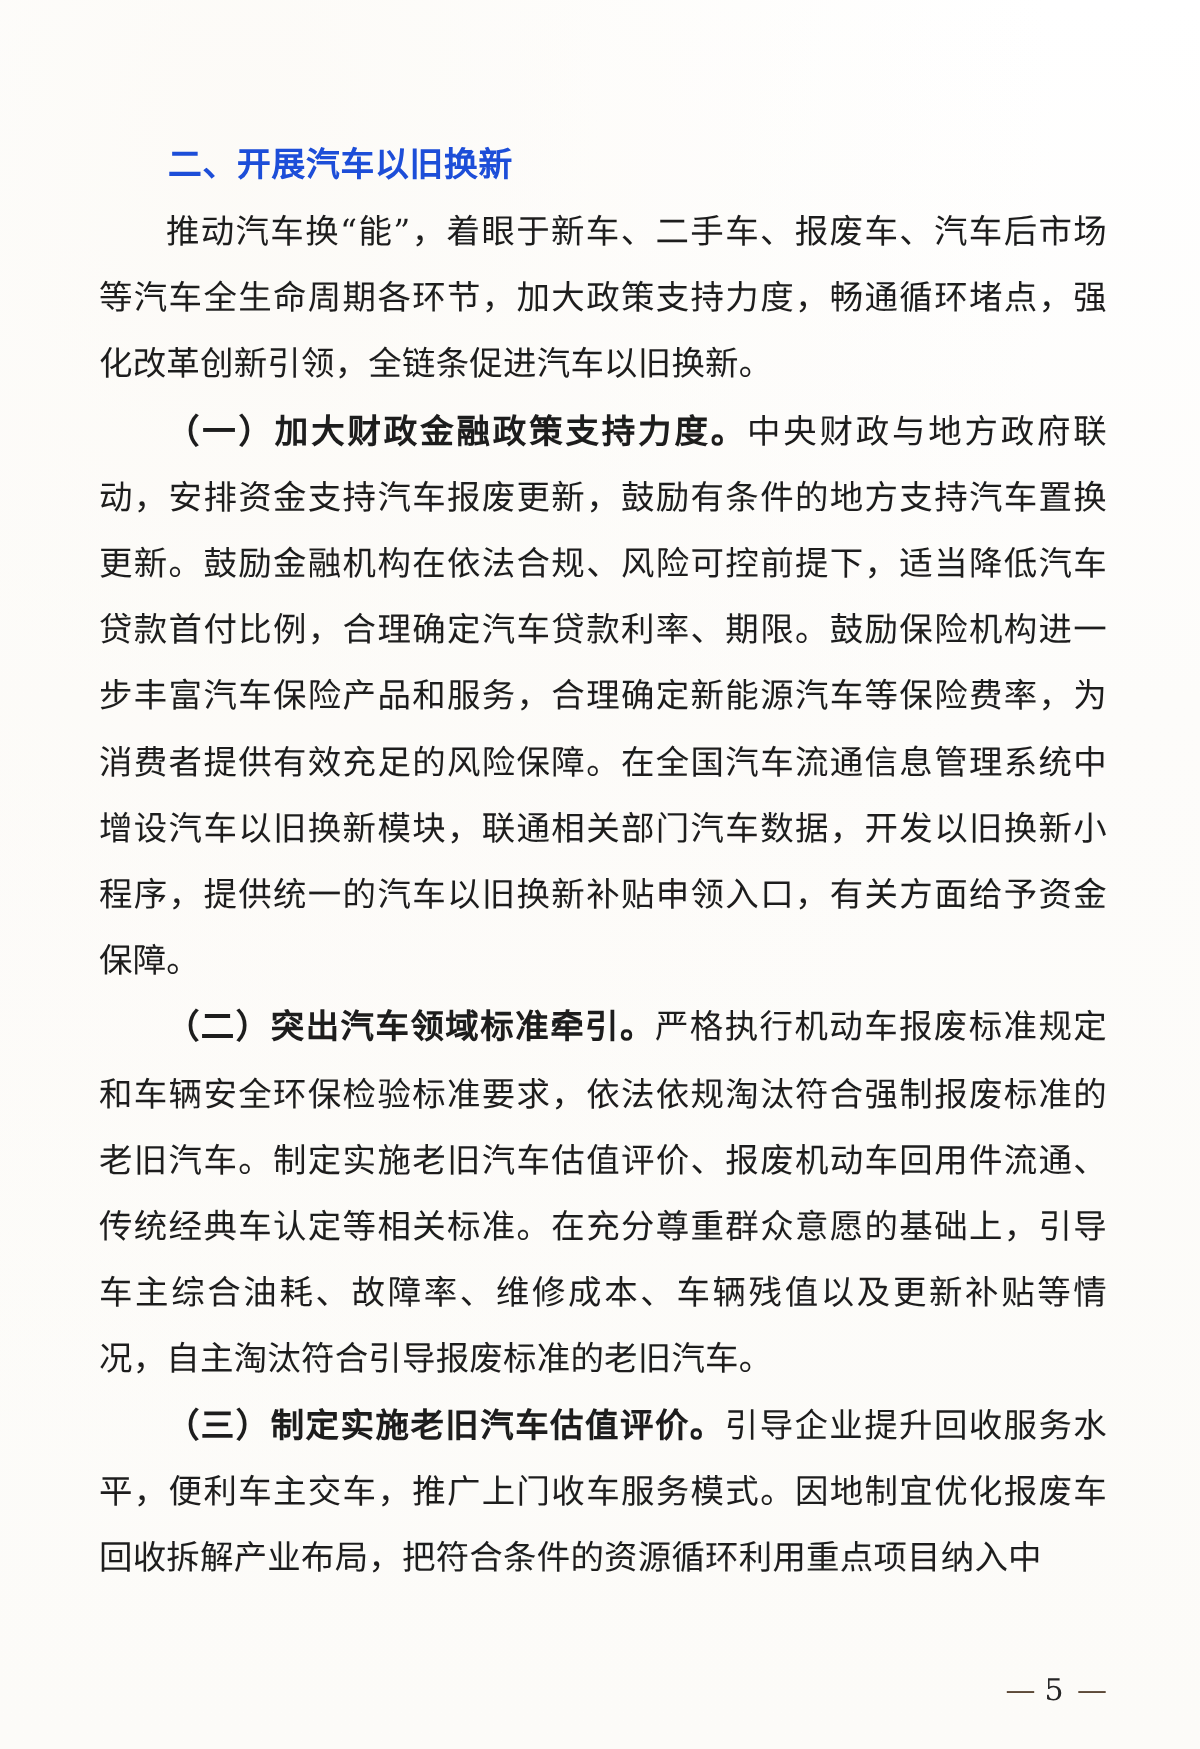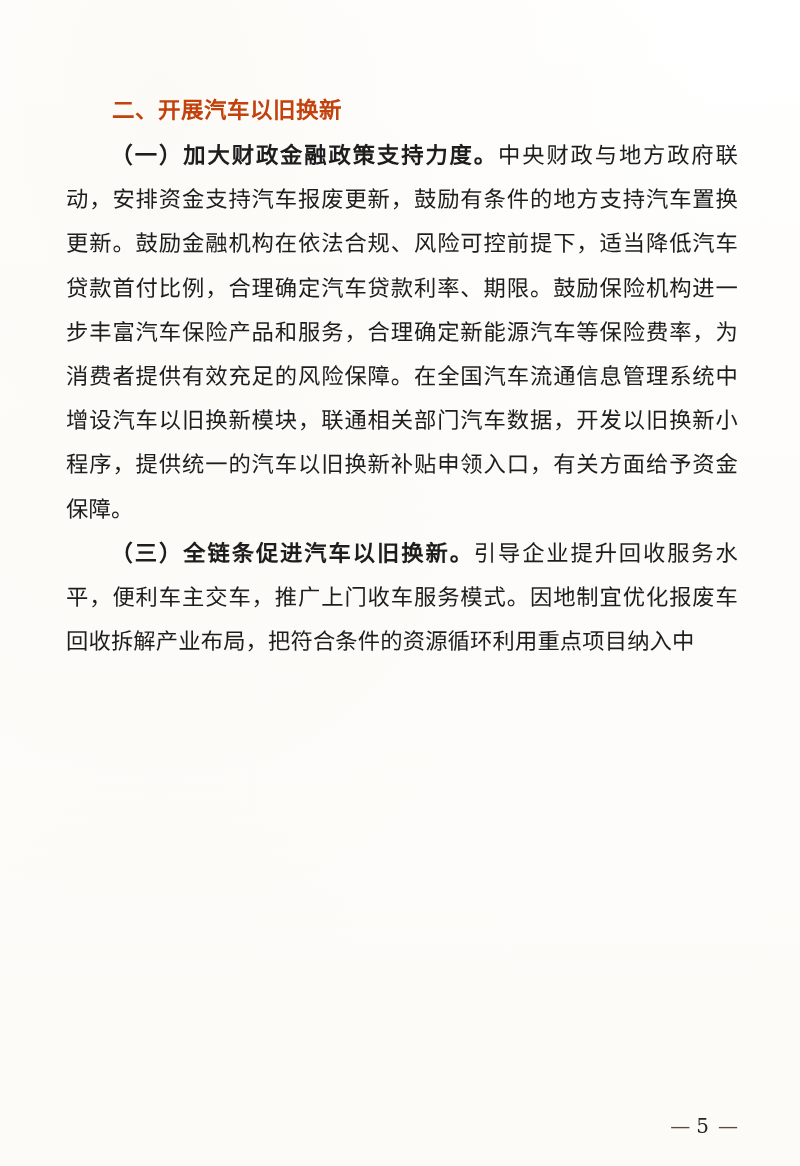--- a/index.html
+++ b/index.html
@@ -35,21 +35,21 @@
     padding: 88px 62px 0 66px;
     box-sizing: border-box;
   }
 
   
   .section-heading {
     font-family: "DejaVu Sans", "Liberation Sans", sans-serif;
     font-weight: 700;
     font-size: 22.5px;
     line-height: 44px;
-    color: #c2410c;
+    color: #1d4ed8;
     letter-spacing: 0.5px;
     text-indent: 46px;
     margin: 0 0 1px 0;
     white-space: nowrap;
   }
 
   
   .para {
     font-family: "DejaVu Serif", "Liberation Serif", serif;
     font-size: 22.3px;
@@ -93,25 +93,27 @@
 </style>
 </head>
 <body>
 
 <div class="page">
 
   <div class="content">
 
     <h2 class="section-heading">二、开展汽车以旧换新</h2>
 
+    <p class="para">推动汽车换“能”，着眼于新车、二手车、报废车、汽车后市场等汽车全生命周期各环节，加大政策支持力度，畅通循环堵点，强化改革创新引领，全链条促进汽车以旧换新。</p>
 
     <p class="para"><span class="lead">（一）加大财政金融政策支持力度。</span><span>中央财政与地方政府联动，安排资金支持汽车报废更新，鼓励有条件的地方支持汽车置换更新。鼓励金融机构在依法合规、风险可控前提下，适当降低汽车贷款首付比例，合理确定汽车贷款利率、期限。鼓励保险机构进一步丰富汽车保险产品和服务，合理确定新能源汽车等保险费率，为消费者提供有效充足的风险保障。在全国汽车流通信息管理系统中增设汽车以旧换新模块，联通相关部门汽车数据，开发以旧换新小程序，提供统一的汽车以旧换新补贴申领入口，有关方面给予资金保障。</span></p>
 
+    <p class="para"><span class="lead">（二）突出汽车领域标准牵引。</span><span>严格执行机动车报废标准规定和车辆安全环保检验标准要求，依法依规淘汰符合强制报废标准的老旧汽车。制定实施老旧汽车估值评价、报废机动车回用件流通、传统经典车认定等相关标准。在充分尊重群众意愿的基础上，引导车主综合油耗、故障率、维修成本、车辆残值以及更新补贴等情况，自主淘汰符合引导报废标准的老旧汽车。</span></p>
 
-    <p class="para"><span class="lead">（三）全链条促进汽车以旧换新。</span><span>引导企业提升回收服务水平，便利车主交车，推广上门收车服务模式。因地制宜优化报废车回收拆解产业布局，把符合条件的资源循环利用重点项目纳入中</span></p>
+    <p class="para"><span class="lead">（三）制定实施老旧汽车估值评价。</span><span>引导企业提升回收服务水平，便利车主交车，推广上门收车服务模式。因地制宜优化报废车回收拆解产业布局，把符合条件的资源循环利用重点项目纳入中</span></p>
 
   </div>
 
   <div class="page-number">
     <span class="dash">—</span><span class="num">5</span><span class="dash">—</span>
   </div>
 
 </div>
 
 </body></html>

